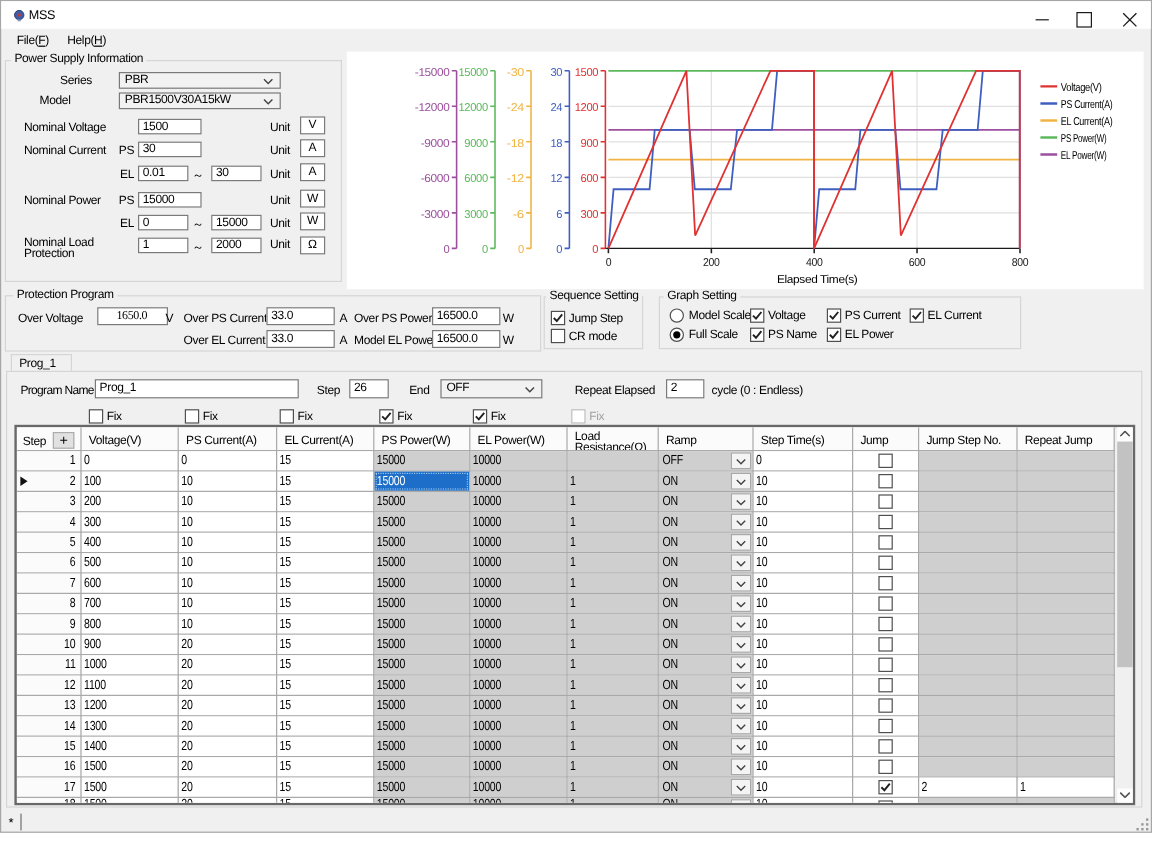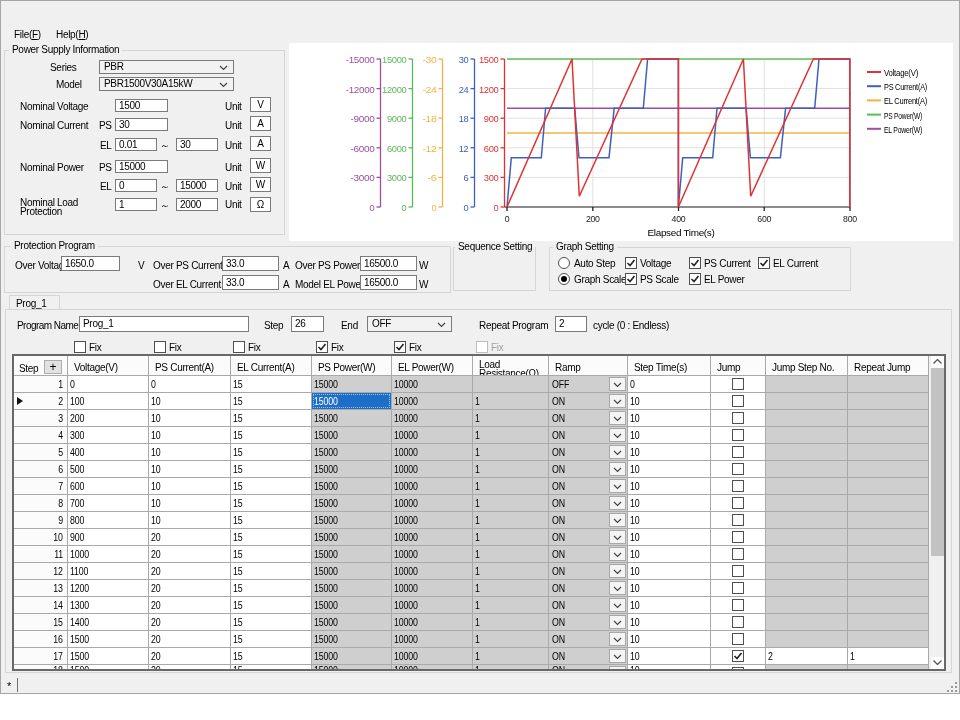--- a/index.html
+++ b/index.html
@@ -1,15 +1,29 @@
 <!DOCTYPE html>
 <html><head><meta charset="utf-8"><style>
 *{margin:0;padding:0;box-sizing:content-box} body{width:960px;height:720px;background:#fff;font-family:"Liberation Sans", sans-serif;position:relative;overflow:hidden}
 </style></head><body>
 <div style="position:absolute;left:0;top:0;width:958px;height:692px;border:1px solid #a6a6a6;background:#f0f0f0">
+<div style="position:absolute;left:0;top:0;width:958px;height:23px;background:#fff">
+<svg width="10" height="10" style="position:absolute;left:10px;top:7px" viewBox="0 0 11 11">
+        <circle cx="5.5" cy="5" r="4.3" fill="#3a5fa8" stroke="#22356b" stroke-width="0.8"></circle>
+        <circle cx="5.5" cy="5" r="1.6" fill="#c03a3a"></circle>
+        <rect x="4" y="9" width="3" height="2" fill="#8899bb"></rect>
+      </svg>
+<div style="position:absolute;left:23px;top:6px;font-size:10.5px;letter-spacing:-0.3px;white-space:nowrap;">MSS</div>
+<div style="position:absolute;left:862px;top:15px;width:11px;height:1px;background:#1a1a1a"></div>
+<div style="position:absolute;left:896px;top:9px;width:11px;height:11px;border:1px solid #1a1a1a"></div>
+<svg width="13" height="13" style="position:absolute;left:934px;top:9px" viewBox="0 0 13 13">
+        <line x1="1" y1="1" x2="12" y2="12" stroke="#1a1a1a" stroke-width="1.1"></line>
+        <line x1="12" y1="1" x2="1" y2="12" stroke="#1a1a1a" stroke-width="1.1"></line>
+      </svg>
+</div>
 <div style="position:absolute;left:13px;top:28px;font-size:10px;letter-spacing:-0.3px;white-space:nowrap;">File(<span style="text-decoration:underline">F</span>)</div>
 <div style="position:absolute;left:55px;top:28px;font-size:10px;letter-spacing:-0.3px;white-space:nowrap;">Help(<span style="text-decoration:underline">H</span>)</div>
 <div style="position:absolute;left:288px;top:42px;width:664px;height:198px;background:#fff">
 <svg width="664" height="198" style="position:absolute;left:0;top:0" font-family="Liberation Sans" font-size="9.5" letter-spacing="-0.3">
         <line x1="218" y1="45.6" x2="561" y2="45.6" stroke="#e0e0e0" stroke-width="1"></line>
         <line x1="218" y1="75.2" x2="561" y2="75.2" stroke="#e0e0e0" stroke-width="1"></line>
         <line x1="218" y1="104.8" x2="561" y2="104.8" stroke="#e0e0e0" stroke-width="1"></line>
         <line x1="218" y1="134.4" x2="561" y2="134.4" stroke="#e0e0e0" stroke-width="1"></line>
         <line x1="303.8" y1="16" x2="303.8" y2="164" stroke="#e0e0e0" stroke-width="1"></line>
         <line x1="389.5" y1="16" x2="389.5" y2="164" stroke="#e0e0e0" stroke-width="1"></line>
@@ -109,21 +123,21 @@
         <text x="595" y="89.8" fill="#000" textLength="38" lengthAdjust="spacingAndGlyphs">EL Power(W)</text>
       </svg>
 </div>
 <div style="position:absolute;left:3px;top:49px;width:281px;height:185px;border:1px solid #d5d5d5;box-sizing:border-box"></div>
     <div style="position:absolute;left:8px;top:43px;background:#f0f0f0;padding:0 3px;font-size:10px;letter-spacing:-0.3px;white-space:nowrap">Power Supply Information</div>
 <div style="position:absolute;left:3px;top:49px;width:281px;height:185px">
       <div style="position:absolute;left:46px;top:12px;font-size:10px;letter-spacing:-0.3px;white-space:nowrap;">Series</div>
       <div style="position:absolute;left:95px;top:10px;width:135px;height:14px;background:#f2f2f2;border:1px solid #7a7a7a;box-sizing:border-box;font-size:10px;letter-spacing:-0.3px;line-height:12px;padding-left:4px;white-space:nowrap;overflow:hidden">PBR<svg width="9" height="6" viewBox="0 0 9 6" style="position:absolute;right:5px;top:4px">
           <polyline points="1,1 4.5,4.5 8,1" fill="none" stroke="#444" stroke-width="1.2"></polyline>
         </svg></div>
-      <div style="position:absolute;left:52px;top:29px;font-size:10px;letter-spacing:-0.3px;white-space:nowrap;">Model</div>
+      <div style="position:absolute;left:29px;top:29px;font-size:10px;letter-spacing:-0.3px;white-space:nowrap;">Model</div>
       <div style="position:absolute;left:95px;top:27px;width:135px;height:14px;background:#f2f2f2;border:1px solid #7a7a7a;box-sizing:border-box;font-size:10px;letter-spacing:-0.3px;line-height:12px;padding-left:4px;white-space:nowrap;overflow:hidden">PBR1500V30A15kW<svg width="9" height="6" viewBox="0 0 9 6" style="position:absolute;right:5px;top:4px">
           <polyline points="1,1 4.5,4.5 8,1" fill="none" stroke="#444" stroke-width="1.2"></polyline>
         </svg></div>
       <div style="position:absolute;left:16px;top:51px;font-size:10px;letter-spacing:-0.3px;white-space:nowrap;">Nominal Voltage</div>
       <div style="position:absolute;left:111px;top:49px;width:53px;height:13px;background:#fff;border:1px solid #7a7a7a;box-sizing:border-box;font-size:10px;letter-spacing:-0.3px;line-height:11px;padding-left:3px;text-align:left;white-space:nowrap;overflow:hidden;">1500</div>
       <div style="position:absolute;left:221px;top:51px;font-size:10px;letter-spacing:-0.3px;white-space:nowrap;">Unit</div>
       <div style="position:absolute;left:246px;top:47px;width:21px;height:15px;background:#fff;border:1px solid #7a7a7a;box-sizing:border-box;font-size:10px;line-height:13px;text-align:center">V</div>
       <div style="position:absolute;left:16px;top:70px;font-size:10px;letter-spacing:-0.3px;white-space:nowrap;">Nominal Current</div>
       <div style="position:absolute;left:95px;top:70px;font-size:10px;letter-spacing:-0.3px;white-space:nowrap;">PS</div>
       <div style="position:absolute;left:111px;top:68px;width:53px;height:13px;background:#fff;border:1px solid #7a7a7a;box-sizing:border-box;font-size:10px;letter-spacing:-0.3px;line-height:11px;padding-left:3px;text-align:left;white-space:nowrap;overflow:hidden;">30</div>
@@ -151,58 +165,68 @@
       <div style="position:absolute;left:111px;top:148px;width:42px;height:13px;background:#fff;border:1px solid #7a7a7a;box-sizing:border-box;font-size:10px;letter-spacing:-0.3px;line-height:11px;padding-left:3px;text-align:left;white-space:nowrap;overflow:hidden;">1</div>
       <div style="position:absolute;left:156px;top:149px;font-size:10px;letter-spacing:-0.3px;white-space:nowrap;">～</div>
       <div style="position:absolute;left:172px;top:148px;width:42px;height:13px;background:#fff;border:1px solid #7a7a7a;box-sizing:border-box;font-size:10px;letter-spacing:-0.3px;line-height:11px;padding-left:3px;text-align:left;white-space:nowrap;overflow:hidden;">2000</div>
       <div style="position:absolute;left:221px;top:149px;font-size:10px;letter-spacing:-0.3px;white-space:nowrap;">Unit</div>
       <div style="position:absolute;left:246px;top:147px;width:21px;height:15px;background:#fff;border:1px solid #7a7a7a;box-sizing:border-box;font-size:10px;line-height:13px;text-align:center">Ω</div>
     </div>
 <div style="position:absolute;left:3px;top:245px;width:447px;height:47px;border:1px solid #d5d5d5;box-sizing:border-box"></div>
     <div style="position:absolute;left:10px;top:239px;background:#f0f0f0;padding:0 3px;font-size:10px;letter-spacing:-0.3px;white-space:nowrap">Protection Program</div>
 <div style="position:absolute;left:3px;top:245px;width:447px;height:47px">
       <div style="position:absolute;left:11px;top:14px;font-size:10px;letter-spacing:-0.3px;white-space:nowrap;">Over Voltage</div>
-      <div style="position:absolute;left:57px;top:10px;width:59px;height:15px;background:#fff;border:1px solid #7a7a7a;box-sizing:border-box;font-size:10px;letter-spacing:-0.3px;line-height:13px;padding-left:3px;text-align:left;white-space:nowrap;overflow:hidden;">1650.0</div>
+      <div style="position:absolute;left:77px;top:10px;width:59px;height:15px;background:#fff;border:1px solid #7a7a7a;box-sizing:border-box;font-size:10px;letter-spacing:-0.3px;line-height:13px;padding-left:15px;text-align:left;white-space:nowrap;overflow:hidden;font-family:Liberation Serif, serif;">1650.0</div>
       <div style="position:absolute;left:134px;top:14px;font-size:10px;letter-spacing:-0.3px;white-space:nowrap;">V</div>
       <div style="position:absolute;left:149px;top:14px;font-size:10px;letter-spacing:-0.3px;white-space:nowrap;">Over PS Current</div>
       <div style="position:absolute;left:218px;top:10px;width:57px;height:15px;background:#fff;border:1px solid #7a7a7a;box-sizing:border-box;font-size:10px;letter-spacing:-0.3px;line-height:13px;padding-left:3px;text-align:left;white-space:nowrap;overflow:hidden;">33.0</div>
       <div style="position:absolute;left:279px;top:14px;font-size:10px;letter-spacing:-0.3px;white-space:nowrap;">A</div>
       <div style="position:absolute;left:291px;top:14px;font-size:10px;letter-spacing:-0.3px;white-space:nowrap;">Over PS Power</div>
       <div style="position:absolute;left:356px;top:10px;width:57px;height:15px;background:#fff;border:1px solid #7a7a7a;box-sizing:border-box;font-size:10px;letter-spacing:-0.3px;line-height:13px;padding-left:3px;text-align:left;white-space:nowrap;overflow:hidden;">16500.0</div>
       <div style="position:absolute;left:415px;top:14px;font-size:10px;letter-spacing:-0.3px;white-space:nowrap;">W</div>
       <div style="position:absolute;left:149px;top:33px;font-size:10px;letter-spacing:-0.3px;white-space:nowrap;">Over EL Current</div>
       <div style="position:absolute;left:218px;top:29px;width:57px;height:15px;background:#fff;border:1px solid #7a7a7a;box-sizing:border-box;font-size:10px;letter-spacing:-0.3px;line-height:13px;padding-left:3px;text-align:left;white-space:nowrap;overflow:hidden;">33.0</div>
       <div style="position:absolute;left:279px;top:33px;font-size:10px;letter-spacing:-0.3px;white-space:nowrap;">A</div>
       <div style="position:absolute;left:291px;top:33px;font-size:10px;letter-spacing:-0.3px;white-space:nowrap;">Model EL Power</div>
       <div style="position:absolute;left:356px;top:29px;width:57px;height:15px;background:#fff;border:1px solid #7a7a7a;box-sizing:border-box;font-size:10px;letter-spacing:-0.3px;line-height:13px;padding-left:3px;text-align:left;white-space:nowrap;overflow:hidden;">16500.0</div>
       <div style="position:absolute;left:415px;top:33px;font-size:10px;letter-spacing:-0.3px;white-space:nowrap;">W</div>
     </div>
 <div style="position:absolute;left:452px;top:246px;width:83px;height:44px;border:1px solid #d5d5d5;box-sizing:border-box"></div>
     <div style="position:absolute;left:454px;top:240px;background:#f0f0f0;padding:0 3px;font-size:10px;letter-spacing:-0.3px;white-space:nowrap">Sequence Setting</div>
+<div style="position:absolute;left:452px;top:246px;width:83px;height:44px">
+      <div style="position:absolute;left:6px;top:12px;width:12px;height:12px;background:#fff;border:1px solid #4f4f4f;box-sizing:border-box">
+        <svg width="10" height="10" viewBox="0 0 10 10" style="position:absolute;left:0px;top:0px">
+          <polyline points="1.5,5 4,7.5 8.5,2" fill="none" stroke="#222" stroke-width="1.6"></polyline>
+        </svg>
+      </div>
+      <div style="position:absolute;left:21px;top:13px;font-size:10px;letter-spacing:-0.3px;white-space:nowrap;">Jump Step</div>
+      <div style="position:absolute;left:6px;top:27px;width:12px;height:12px;background:#fff;border:1px solid #4f4f4f;box-sizing:border-box"></div>
+      <div style="position:absolute;left:21px;top:28px;font-size:10px;letter-spacing:-0.3px;white-space:nowrap;">CR mode</div>
+    </div>
 <div style="position:absolute;left:548px;top:246px;width:302px;height:44px;border:1px solid #d5d5d5;box-sizing:border-box"></div>
     <div style="position:absolute;left:552px;top:240px;background:#f0f0f0;padding:0 3px;font-size:10px;letter-spacing:-0.3px;white-space:nowrap">Graph Setting</div>
 <div style="position:absolute;left:548px;top:246px;width:302px;height:44px">
       <div style="position:absolute;left:9px;top:10px;width:12px;height:12px;border:1px solid #4f4f4f;border-radius:50%;background:#fff;box-sizing:border-box"></div>
-      <div style="position:absolute;left:25px;top:11px;font-size:10px;letter-spacing:-0.3px;white-space:nowrap;">Auto Step</div>
+      <div style="position:absolute;left:25px;top:11px;font-size:10px;letter-spacing:-0.3px;white-space:nowrap;">Model Scale</div>
       <div style="position:absolute;left:9px;top:26px;width:12px;height:12px;border:1px solid #4f4f4f;border-radius:50%;background:#fff;box-sizing:border-box">
         <div style="position:absolute;left:2px;top:2px;width:6px;height:6px;border-radius:50%;background:#000"></div>
       </div>
-      <div style="position:absolute;left:25px;top:27px;font-size:10px;letter-spacing:-0.3px;white-space:nowrap;">Graph Scale</div>
+      <div style="position:absolute;left:25px;top:27px;font-size:10px;letter-spacing:-0.3px;white-space:nowrap;">Full Scale</div>
       <div style="position:absolute;left:76px;top:10px;width:12px;height:12px;background:#fff;border:1px solid #4f4f4f;box-sizing:border-box">
         <svg width="10" height="10" viewBox="0 0 10 10" style="position:absolute;left:0px;top:0px">
           <polyline points="1.5,5 4,7.5 8.5,2" fill="none" stroke="#222" stroke-width="1.6"></polyline>
         </svg>
       </div>
       <div style="position:absolute;left:91px;top:11px;font-size:10px;letter-spacing:-0.3px;white-space:nowrap;">Voltage</div>
       <div style="position:absolute;left:76px;top:26px;width:12px;height:12px;background:#fff;border:1px solid #4f4f4f;box-sizing:border-box">
         <svg width="10" height="10" viewBox="0 0 10 10" style="position:absolute;left:0px;top:0px">
           <polyline points="1.5,5 4,7.5 8.5,2" fill="none" stroke="#222" stroke-width="1.6"></polyline>
         </svg>
       </div>
-      <div style="position:absolute;left:91px;top:27px;font-size:10px;letter-spacing:-0.3px;white-space:nowrap;">PS Scale</div>
+      <div style="position:absolute;left:91px;top:27px;font-size:10px;letter-spacing:-0.3px;white-space:nowrap;">PS Name</div>
       <div style="position:absolute;left:140px;top:10px;width:12px;height:12px;background:#fff;border:1px solid #4f4f4f;box-sizing:border-box">
         <svg width="10" height="10" viewBox="0 0 10 10" style="position:absolute;left:0px;top:0px">
           <polyline points="1.5,5 4,7.5 8.5,2" fill="none" stroke="#222" stroke-width="1.6"></polyline>
         </svg>
       </div>
       <div style="position:absolute;left:155px;top:11px;font-size:10px;letter-spacing:-0.3px;white-space:nowrap;">PS Current</div>
       <div style="position:absolute;left:140px;top:26px;width:12px;height:12px;background:#fff;border:1px solid #4f4f4f;box-sizing:border-box">
         <svg width="10" height="10" viewBox="0 0 10 10" style="position:absolute;left:0px;top:0px">
           <polyline points="1.5,5 4,7.5 8.5,2" fill="none" stroke="#222" stroke-width="1.6"></polyline>
         </svg>
@@ -218,21 +242,21 @@
 <div style="position:absolute;left:8px;top:294px;width:51px;height:15px;border:1px solid #d5d5d5;border-bottom:none;background:#f0f0f0;box-sizing:border-box;font-size:10px;letter-spacing:-0.3px;padding:2px 0 0 6px">Prog_1</div>
 <div style="position:absolute;left:4px;top:308px;width:947px;height:364px;border:1px solid #d5d5d5;box-sizing:border-box;background:#f0f0f0">
 <div style="position:absolute;left:11px;top:10px;font-size:10px;letter-spacing:-0.55px;white-space:nowrap;">Program Name</div>
       <div style="position:absolute;left:73px;top:6px;width:170px;height:16px;background:#fff;border:1px solid #7a7a7a;box-sizing:border-box;font-size:10px;letter-spacing:-0.3px;line-height:14px;padding-left:3px;text-align:left;white-space:nowrap;overflow:hidden;">Prog_1</div>
       <div style="position:absolute;left:258px;top:10px;font-size:10px;letter-spacing:-0.3px;white-space:nowrap;">Step</div>
       <div style="position:absolute;left:285px;top:6px;width:33px;height:16px;background:#fff;border:1px solid #7a7a7a;box-sizing:border-box;font-size:10px;letter-spacing:-0.3px;line-height:14px;padding-left:3px;text-align:left;white-space:nowrap;overflow:hidden;">26</div>
       <div style="position:absolute;left:335px;top:10px;font-size:10px;letter-spacing:-0.3px;white-space:nowrap;">End</div>
       <div style="position:absolute;left:361px;top:6px;width:85px;height:16px;background:#f2f2f2;border:1px solid #7a7a7a;box-sizing:border-box;font-size:10px;letter-spacing:-0.3px;line-height:14px;padding-left:4px;white-space:nowrap;overflow:hidden">OFF<svg width="9" height="6" viewBox="0 0 9 6" style="position:absolute;right:5px;top:5px">
           <polyline points="1,1 4.5,4.5 8,1" fill="none" stroke="#444" stroke-width="1.2"></polyline>
         </svg></div>
-      <div style="position:absolute;left:473px;top:10px;font-size:10px;letter-spacing:-0.3px;white-space:nowrap;">Repeat Program</div>
+      <div style="position:absolute;left:473px;top:10px;font-size:10px;letter-spacing:-0.3px;white-space:nowrap;">Repeat Elapsed</div>
       <div style="position:absolute;left:549px;top:6px;width:32px;height:16px;background:#fff;border:1px solid #7a7a7a;box-sizing:border-box;font-size:10px;letter-spacing:-0.3px;line-height:14px;padding-left:3px;text-align:left;white-space:nowrap;overflow:hidden;">2</div>
       <div style="position:absolute;left:587px;top:10px;font-size:10px;letter-spacing:-0.3px;white-space:nowrap;">cycle (0 : Endless)</div>
       <div style="position:absolute;left:68px;top:31px;width:12px;height:12px;background:#fff;border:1px solid #4f4f4f;box-sizing:border-box"></div>
       <div style="position:absolute;left:83px;top:32px;font-size:10px;letter-spacing:-0.3px;white-space:nowrap;">Fix</div>
       <div style="position:absolute;left:148px;top:31px;width:12px;height:12px;background:#fff;border:1px solid #4f4f4f;box-sizing:border-box"></div>
       <div style="position:absolute;left:163px;top:32px;font-size:10px;letter-spacing:-0.3px;white-space:nowrap;">Fix</div>
       <div style="position:absolute;left:227px;top:31px;width:12px;height:12px;background:#fff;border:1px solid #4f4f4f;box-sizing:border-box"></div>
       <div style="position:absolute;left:242px;top:32px;font-size:10px;letter-spacing:-0.3px;white-space:nowrap;">Fix</div>
       <div style="position:absolute;left:310px;top:31px;width:12px;height:12px;background:#fff;border:1px solid #4f4f4f;box-sizing:border-box">
         <svg width="10" height="10" viewBox="0 0 10 10" style="position:absolute;left:0px;top:0px">

